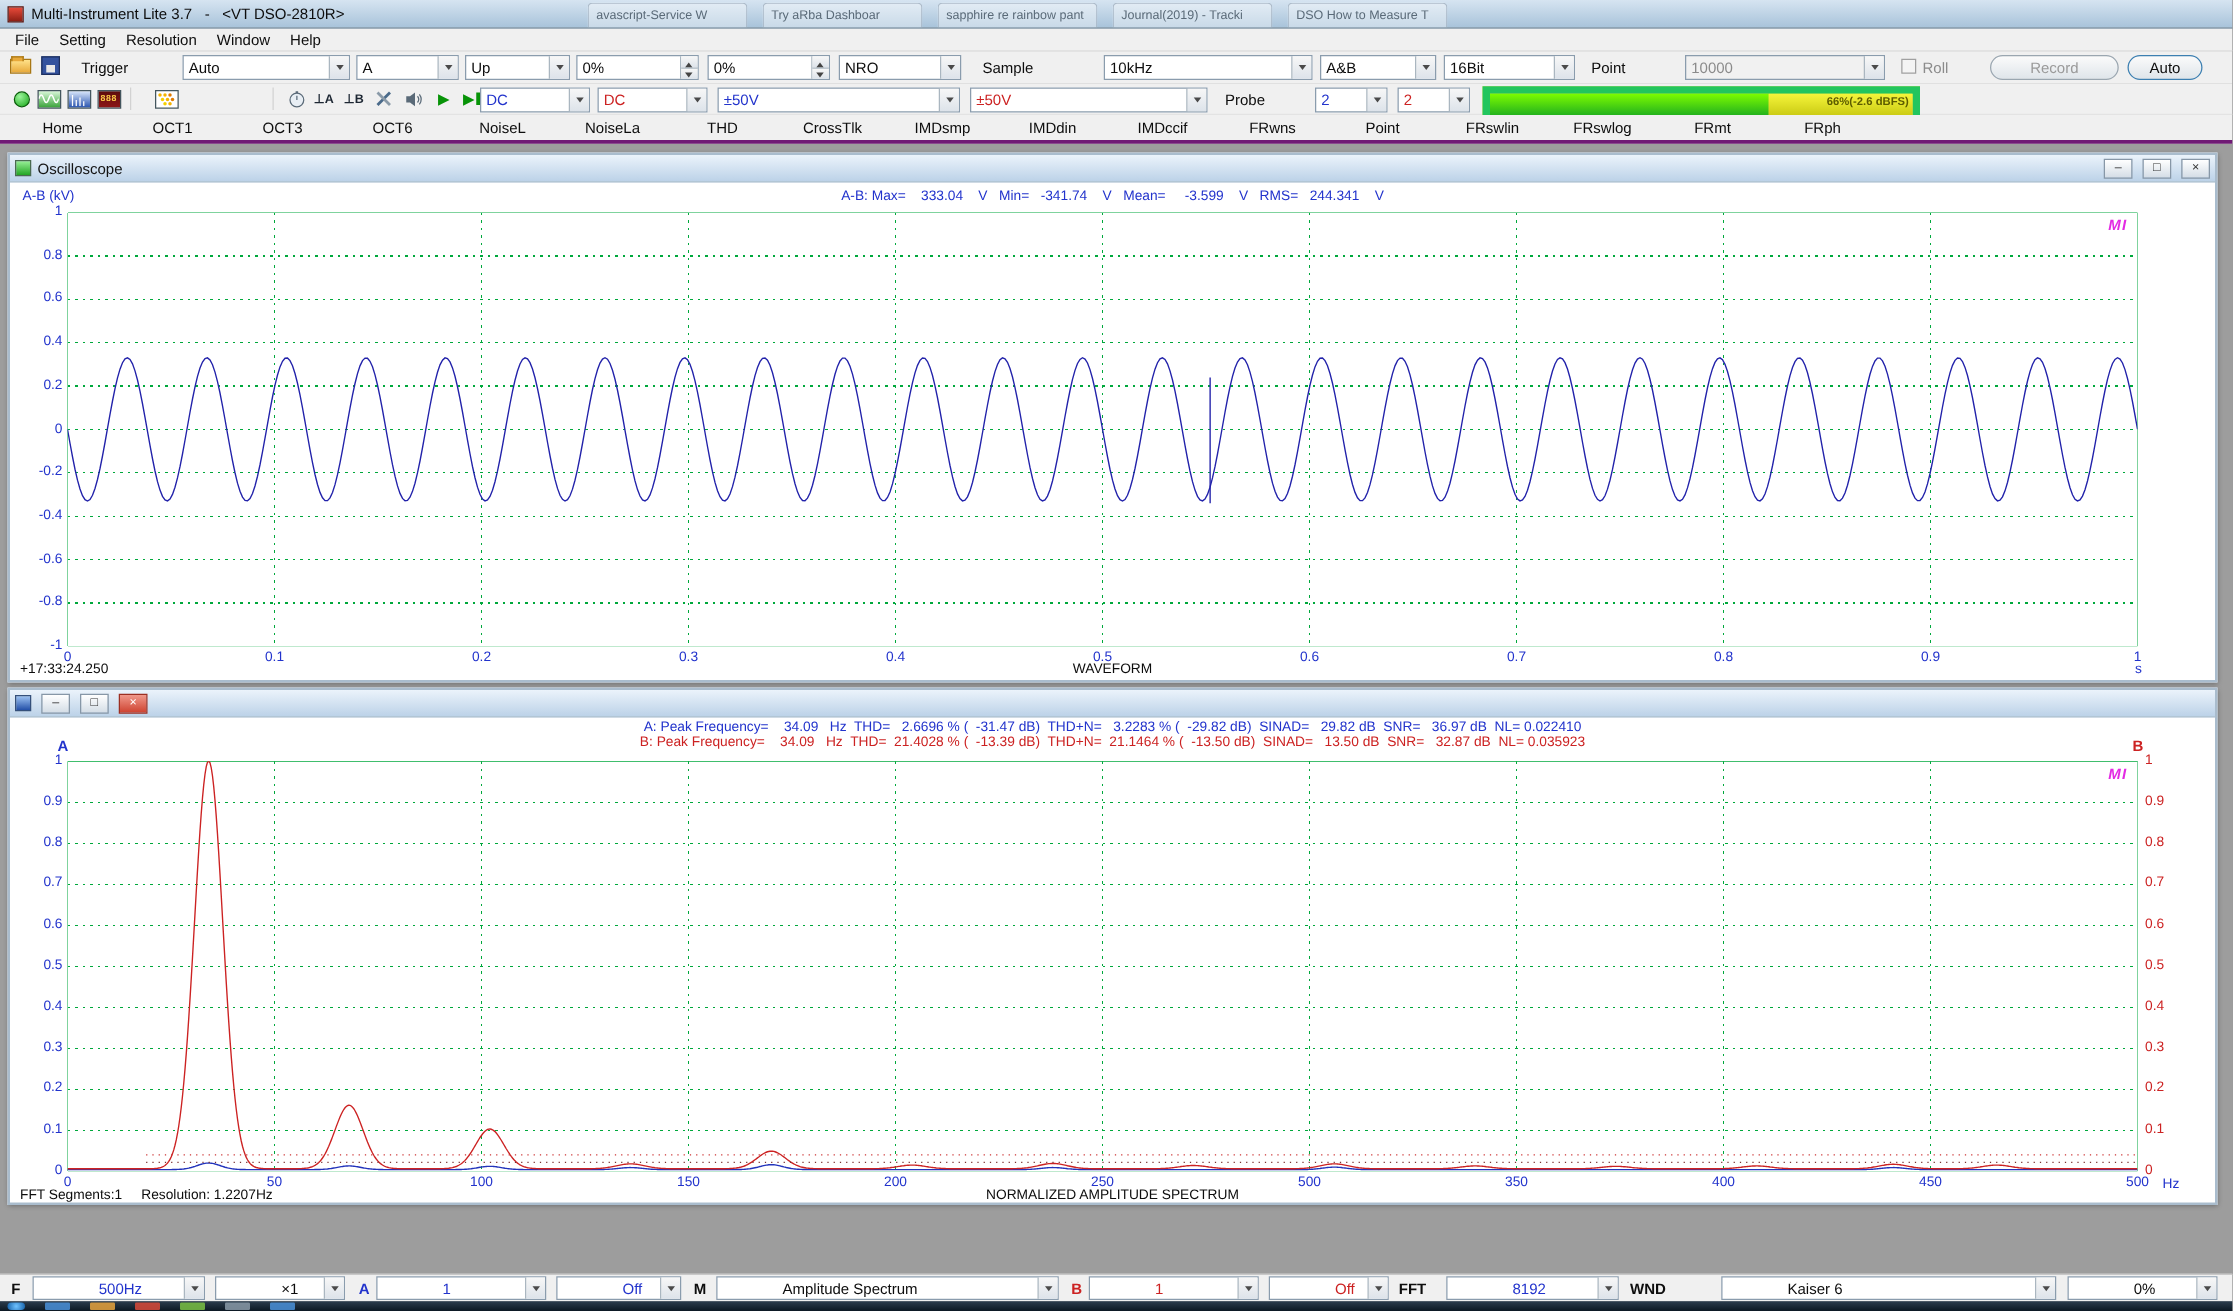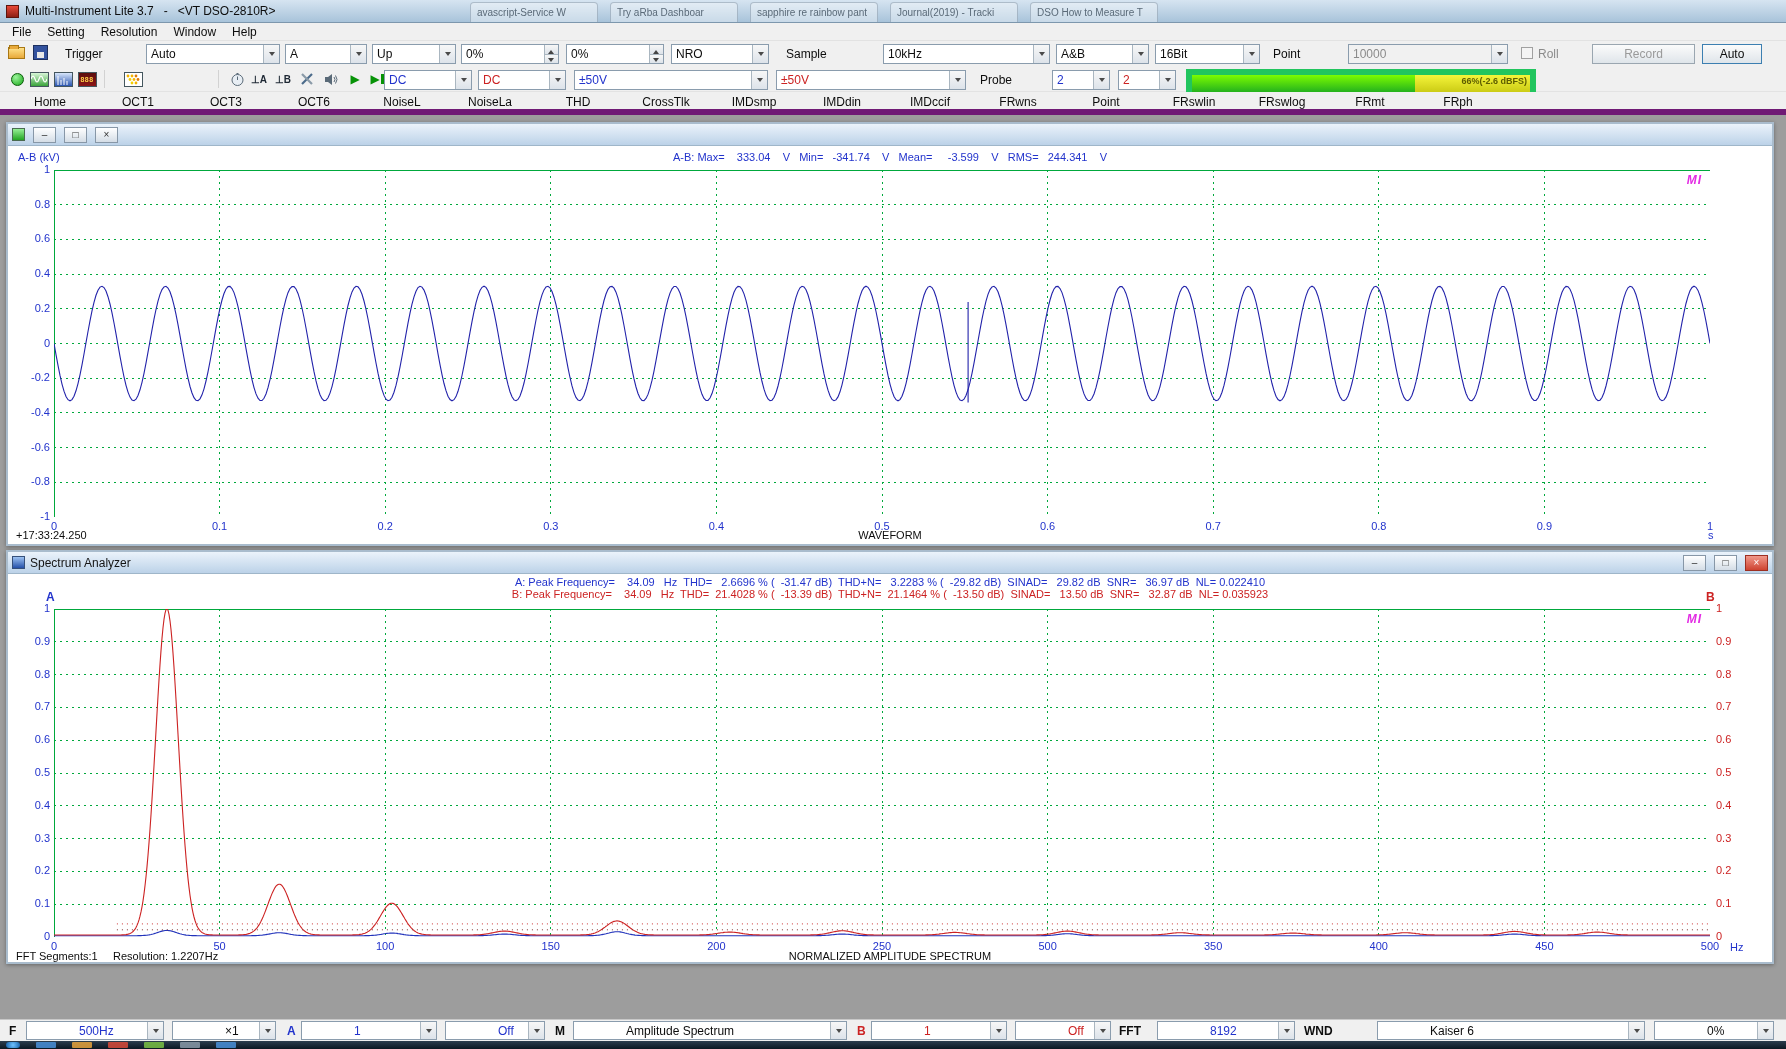--- a/index.html
+++ b/index.html
@@ -8,39 +8,39 @@
 
 #titlebar{position:absolute;left:0;top:0;width:100%;height:23px;background:linear-gradient(#d6e4f1,#a8c3da);border-bottom:1px solid #7d97ad;display:flex;align-items:center;padding:0 6px;gap:6px;z-index:30;}
 .app-ico{width:13px;height:13px;background:linear-gradient(#e84a3a,#8d1f14);border:1px solid #5e150d;flex:0 0 auto;}
 #title-text{font-size:12px;color:#0d0d0d;white-space:pre;}
 #bg-tabs{position:absolute;left:470px;top:2px;display:flex;gap:12px;}
 .bg-tab{width:128px;height:20px;background:rgba(255,255,255,.38);border:1px solid rgba(110,130,150,.45);border-bottom:none;border-radius:4px 4px 0 0;font-size:10px;color:#59播6a78;color:#5a6a78;padding:4px 6px;white-space:nowrap;overflow:hidden;}
 #menubar{position:absolute;left:0;top:23px;width:100%;height:18px;background:#f0f0f0;display:flex;align-items:center;padding-left:4px;border-bottom:1px solid #e2e2e2;z-index:30;}
 .menu-item{padding:0 8px;font-size:12px;line-height:18px;color:#0d0d0d;}
 #toolbar1{position:absolute;left:0;top:41px;width:100%;height:26px;background:#f0f0f0;z-index:30;}
 #toolbar2{position:absolute;left:0;top:67px;width:100%;height:25px;background:#f0f0f0;border-bottom:1px solid #e3e3e3;z-index:30;}
-#paneltabs{position:absolute;left:0;top:92px;width:100%;height:23px;background:#f0f0f0;display:flex;padding-left:6px;border-bottom:6px solid #701a75;z-index:30;}
+#paneltabs{position:absolute;left:0;top:92px;width:100%;height:23px;background:#f0f0f0;display:flex;padding-left:6px;border-bottom:3px solid #701a75;z-index:30;}
 .ptab{width:88px;text-align:center;line-height:21px;font-size:12px;color:#0d0d0d;}
 .lbl{position:absolute;top:6px;font-size:12px;color:#0d0d0d;white-space:nowrap;}
 .lbl.b{font-weight:bold;}
 .t-blue{color:#2233cc!important;}
 .t-red{color:#cc2222!important;}
 
 .combo{position:absolute;top:3px;height:20px;background:#fff;border:1px solid #8a9cad;display:flex;align-items:stretch;font-size:12px;}
 .combo .txt{flex:1;padding:2px 4px 0;white-space:nowrap;overflow:hidden;color:#0d0d0d;}
 .combo .cbtn{width:16px;background:linear-gradient(#f7f7f7,#dde3ea);border-left:1px solid #aab6c0;display:flex;align-items:flex-start;justify-content:center;}
 .combo .cbtn::after{content:"";width:0;height:0;border:3.5px solid transparent;border-top:4.5px solid #4a4a4a;margin-top:7px;}
 .combo.disabled{background:#f1f1f1;}
 .combo.disabled .txt{color:#8b8b8b;}
 .spinbtns{width:14px;display:flex;flex-direction:column;border-left:1px solid #aab6c0;}
 .spinbtns i{flex:1;background:linear-gradient(#f7f7f7,#dde3ea);position:relative;}
 .spinbtns i+i{border-top:1px solid #aab6c0;}
 .spinbtns i.up::after{content:"";position:absolute;left:3px;top:2px;border:3px solid transparent;border-bottom:4px solid #444;}
 .spinbtns i.dn::after{content:"";position:absolute;left:3px;top:3px;border:3px solid transparent;border-top:4px solid #444;}
-.tbtn{position:absolute;top:3px;height:20px;border:1px solid #9aa6b0;border-radius:0;background:linear-gradient(#fbfbfb,#dfe5ea);font-size:12px;text-align:center;line-height:18px;}
+.tbtn{position:absolute;top:3px;height:20px;border:1px solid #9aa6b0;border-radius:10px;background:linear-gradient(#fbfbfb,#dfe5ea);font-size:12px;text-align:center;line-height:18px;}
 .tbtn.disabled{color:#9a9a9a;}
 .tbtn.default{border-color:#3c7fb1;color:#0d0d0d;}
 .chk{position:absolute;top:6px;width:12px;height:12px;border:1px solid #a0a0a0;background:#f4f4f4;}
 
 .ticon{position:absolute;top:3px;width:22px;height:18px;display:flex;align-items:center;justify-content:center;font-size:11px;}
 .run-circle{width:13px;height:13px;border-radius:50%;background:radial-gradient(circle at 35% 30%,#9cf59c,#17a617);border:1px solid #0a5d0a;}
 .ic-box{width:19px;height:15px;border:1px solid #44565e;display:flex;align-items:center;justify-content:center;}
 .ic-scope{background:linear-gradient(#d8f7d8,#3aa33a);}
 .ic-spec{background:linear-gradient(#d8e6fb,#2a55b0);}
 .ic-dmm{background:linear-gradient(#5c0d0d,#8d1616);color:#ffd24a;font-size:7px;font-weight:bold;letter-spacing:.5px;}
@@ -301,20 +301,21 @@
     <div class="ptab">FRswlog</div>
     <div class="ptab">FRmt</div>
     <div class="ptab">FRph</div>
   </div>
 
 <div id="mdi-bg"></div>
 
 <div class="mdi" id="osc-win" style="left:6px;top:122px;width:1768px;height:424px;">
   <div class="mdi-title">
     <span class="wicon green"></span>
+    <span class="wtitle">Oscilloscope</span>
     <span class="win-btn">–</span>
     <span class="win-btn">□</span>
     <span class="win-btn">×</span>
   </div>
   <div class="stats t-blue" style="top:27px">A-B: Max=    333.04    V   Min=   -341.74    V   Mean=     -3.599    V   RMS=   244.341    V</div>
   <span class="tick" style="left:10px;top:27px">A-B (kV)</span>
   <div class="plot" id="osc-plot" style="left:46px;top:46px;width:1656px;height:347px;">
     <svg id="osc-svg" width="1656" height="347" viewBox="0 0 1656 347">
         <line x1="0.0" y1="0" x2="0.0" y2="347" stroke="#00a83c" stroke-width="1" shape-rendering="crispEdges"></line>
         <line x1="165.6" y1="0" x2="165.6" y2="347" stroke="#00a83c" stroke-width="1" shape-rendering="crispEdges" stroke-dasharray="2 4"></line>
@@ -366,21 +367,20 @@
     <div class="tick" style="left: 1019.6px; width: 40px; text-align: center; top: 396px;">0.6</div>
     <div class="tick" style="left: 1185.2px; width: 40px; text-align: center; top: 396px;">0.7</div>
     <div class="tick" style="left: 1350.8px; width: 40px; text-align: center; top: 396px;">0.8</div>
     <div class="tick" style="left: 1516.4px; width: 40px; text-align: center; top: 396px;">0.9</div>
     <div class="tick" style="left: 1682px; width: 40px; text-align: center; top: 396px;">1</div>
   </div>
 
 <div class="mdi" id="spec-win" style="left:6px;top:550px;width:1768px;height:414px;">
   <div class="mdi-title">
     <span class="wicon blue"></span>
-    <span class="wtitle">Spectrum Analyzer</span>
     <span class="win-btn">–</span>
     <span class="win-btn">□</span>
     <span class="win-btn red">×</span>
   </div>
   <div class="stats t-blue" style="top:24px">A: Peak Frequency=    34.09   Hz  THD=   2.6696 % (  -31.47 dB)  THD+N=   3.2283 % (  -29.82 dB)  SINAD=   29.82 dB  SNR=   36.97 dB  NL= 0.022410</div>
   <div class="stats t-red" style="top:36px">B: Peak Frequency=    34.09   Hz  THD=  21.4028 % (  -13.39 dB)  THD+N=  21.1464 % (  -13.50 dB)  SINAD=   13.50 dB  SNR=   32.87 dB  NL= 0.035923</div>
   <span class="corner-lab t-blue" style="left:38px;top:38px">A</span>
   <span class="corner-lab t-red" style="left:1698px;top:38px">B</span>
   <div class="plot" id="spec-plot" style="left:46px;top:57px;width:1656px;height:328px;">
     <svg id="spec-svg" width="1656" height="328" viewBox="0 0 1656 328">

